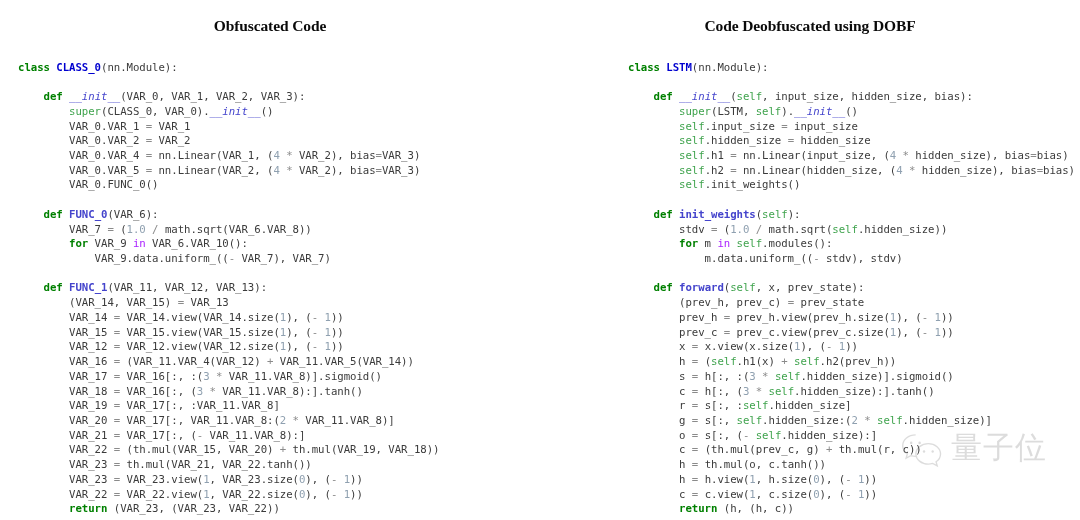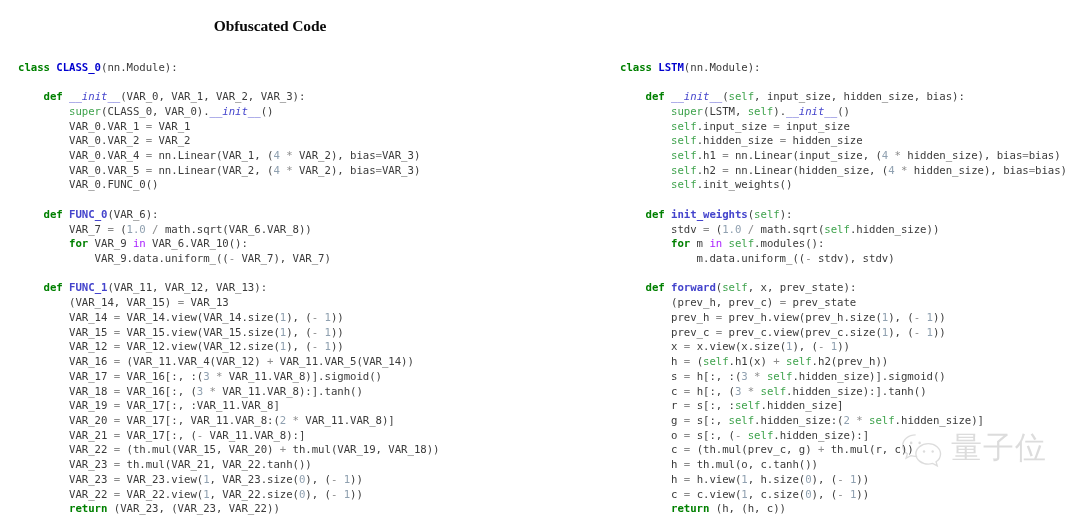--- a/index.html
+++ b/index.html
@@ -49,21 +49,21 @@
     position: absolute;
     top: 50px;
     font-family: "DejaVu Sans Mono", "Liberation Mono", monospace;
     font-size: 10.7px;
     line-height: 14.72px;
     color: #3b3b3b;
     white-space: pre;
     letter-spacing: -0.05px;
   }
   .column.left  .code { left: 18px; }
-  .column.right .code { left: 80px; }
+  .column.right .code { left: 88px; }
 
   .code .ln { display: block; height: 14.72px; }
   .code .ln.blank { color: transparent; }
 
   
   .k   { color: #008000; font-weight: bold; }   
   .kin { color: #aa22ff; font-weight: normal; }   
   .nc  { color: #0000cf; font-weight: bold; }   
   .nf  { color: #4444cc; font-weight: bold; }                      
   .dun { color: #4444cc; font-style: italic; }                      
@@ -103,20 +103,21 @@
 <body>
 
 <div class="page">
 
   <div class="column left">
     <div class="panel-title">Obfuscated Code</div>
     <pre class="code"><span class="ln"><span class="k">class </span><span class="nc">CLASS_0</span><span class="pl">(nn.Module):</span></span><span class="ln blank">&nbsp;</span><span class="ln"><span class="pl">    </span><span class="k">def </span><span class="dun">__init__</span><span class="pl">(VAR_0, VAR_1, VAR_2, VAR_3):</span></span><span class="ln"><span class="pl">        </span><span class="bi">super</span><span class="pl">(CLASS_0, VAR_0).</span><span class="dun">__init__</span><span class="pl">()</span></span><span class="ln"><span class="pl">        VAR_0.VAR_1 </span><span class="op">=</span><span class="pl"> VAR_1</span></span><span class="ln"><span class="pl">        VAR_0.VAR_2 </span><span class="op">=</span><span class="pl"> VAR_2</span></span><span class="ln"><span class="pl">        VAR_0.VAR_4 </span><span class="op">=</span><span class="pl"> nn.Linear(VAR_1, (</span><span class="num">4</span><span class="pl"> </span><span class="op">*</span><span class="pl"> VAR_2), bias</span><span class="op">=</span><span class="pl">VAR_3)</span></span><span class="ln"><span class="pl">        VAR_0.VAR_5 </span><span class="op">=</span><span class="pl"> nn.Linear(VAR_2, (</span><span class="num">4</span><span class="pl"> </span><span class="op">*</span><span class="pl"> VAR_2), bias</span><span class="op">=</span><span class="pl">VAR_3)</span></span><span class="ln"><span class="pl">        VAR_0.FUNC_0()</span></span><span class="ln blank">&nbsp;</span><span class="ln"><span class="pl">    </span><span class="k">def </span><span class="nf">FUNC_0</span><span class="pl">(VAR_6):</span></span><span class="ln"><span class="pl">        VAR_7 </span><span class="op">=</span><span class="pl"> (</span><span class="num">1.0</span><span class="pl"> </span><span class="op">/</span><span class="pl"> math.sqrt(VAR_6.VAR_8))</span></span><span class="ln"><span class="pl">        </span><span class="k">for</span><span class="pl"> VAR_9 </span><span class="kin">in</span><span class="pl"> VAR_6.VAR_10():</span></span><span class="ln"><span class="pl">            VAR_9.data.uniform_((</span><span class="op">-</span><span class="pl"> VAR_7), VAR_7)</span></span><span class="ln blank">&nbsp;</span><span class="ln"><span class="pl">    </span><span class="k">def </span><span class="nf">FUNC_1</span><span class="pl">(VAR_11, VAR_12, VAR_13):</span></span><span class="ln"><span class="pl">        (VAR_14, VAR_15) </span><span class="op">=</span><span class="pl"> VAR_13</span></span><span class="ln"><span class="pl">        VAR_14 </span><span class="op">=</span><span class="pl"> VAR_14.view(VAR_14.size(</span><span class="num">1</span><span class="pl">), (</span><span class="op">-</span><span class="pl"> </span><span class="num">1</span><span class="pl">))</span></span><span class="ln"><span class="pl">        VAR_15 </span><span class="op">=</span><span class="pl"> VAR_15.view(VAR_15.size(</span><span class="num">1</span><span class="pl">), (</span><span class="op">-</span><span class="pl"> </span><span class="num">1</span><span class="pl">))</span></span><span class="ln"><span class="pl">        VAR_12 </span><span class="op">=</span><span class="pl"> VAR_12.view(VAR_12.size(</span><span class="num">1</span><span class="pl">), (</span><span class="op">-</span><span class="pl"> </span><span class="num">1</span><span class="pl">))</span></span><span class="ln"><span class="pl">        VAR_16 </span><span class="op">=</span><span class="pl"> (VAR_11.VAR_4(VAR_12) </span><span class="op">+</span><span class="pl"> VAR_11.VAR_5(VAR_14))</span></span><span class="ln"><span class="pl">        VAR_17 </span><span class="op">=</span><span class="pl"> VAR_16[:, :(</span><span class="num">3</span><span class="pl"> </span><span class="op">*</span><span class="pl"> VAR_11.VAR_8)].sigmoid()</span></span><span class="ln"><span class="pl">        VAR_18 </span><span class="op">=</span><span class="pl"> VAR_16[:, (</span><span class="num">3</span><span class="pl"> </span><span class="op">*</span><span class="pl"> VAR_11.VAR_8):].tanh()</span></span><span class="ln"><span class="pl">        VAR_19 </span><span class="op">=</span><span class="pl"> VAR_17[:, :VAR_11.VAR_8]</span></span><span class="ln"><span class="pl">        VAR_20 </span><span class="op">=</span><span class="pl"> VAR_17[:, VAR_11.VAR_8:(</span><span class="num">2</span><span class="pl"> </span><span class="op">*</span><span class="pl"> VAR_11.VAR_8)]</span></span><span class="ln"><span class="pl">        VAR_21 </span><span class="op">=</span><span class="pl"> VAR_17[:, (</span><span class="op">-</span><span class="pl"> VAR_11.VAR_8):]</span></span><span class="ln"><span class="pl">        VAR_22 </span><span class="op">=</span><span class="pl"> (th.mul(VAR_15, VAR_20) </span><span class="op">+</span><span class="pl"> th.mul(VAR_19, VAR_18))</span></span><span class="ln"><span class="pl">        VAR_23 </span><span class="op">=</span><span class="pl"> th.mul(VAR_21, VAR_22.tanh())</span></span><span class="ln"><span class="pl">        VAR_23 </span><span class="op">=</span><span class="pl"> VAR_23.view(</span><span class="num">1</span><span class="pl">, VAR_23.size(</span><span class="num">0</span><span class="pl">), (</span><span class="op">-</span><span class="pl"> </span><span class="num">1</span><span class="pl">))</span></span><span class="ln"><span class="pl">        VAR_22 </span><span class="op">=</span><span class="pl"> VAR_22.view(</span><span class="num">1</span><span class="pl">, VAR_22.size(</span><span class="num">0</span><span class="pl">), (</span><span class="op">-</span><span class="pl"> </span><span class="num">1</span><span class="pl">))</span></span><span class="ln"><span class="pl">        </span><span class="k">return</span><span class="pl"> (VAR_23, (VAR_23, VAR_22))</span></span></pre>
   </div>
 
   <div class="column right">
+    <div class="panel-title">Code Deobfuscated using DOBF</div>
     <pre class="code"><span class="ln"><span class="k">class </span><span class="nc">LSTM</span><span class="pl">(nn.Module):</span></span><span class="ln blank">&nbsp;</span><span class="ln"><span class="pl">    </span><span class="k">def </span><span class="dun">__init__</span><span class="pl">(</span><span class="slf">self</span><span class="pl">, input_size, hidden_size, bias):</span></span><span class="ln"><span class="pl">        </span><span class="bi">super</span><span class="pl">(LSTM, </span><span class="slf">self</span><span class="pl">).</span><span class="dun">__init__</span><span class="pl">()</span></span><span class="ln"><span class="pl">        </span><span class="slf">self</span><span class="pl">.input_size </span><span class="op">=</span><span class="pl"> input_size</span></span><span class="ln"><span class="pl">        </span><span class="slf">self</span><span class="pl">.hidden_size </span><span class="op">=</span><span class="pl"> hidden_size</span></span><span class="ln"><span class="pl">        </span><span class="slf">self</span><span class="pl">.h1 </span><span class="op">=</span><span class="pl"> nn.Linear(input_size, (</span><span class="num">4</span><span class="pl"> </span><span class="op">*</span><span class="pl"> hidden_size), bias</span><span class="op">=</span><span class="pl">bias)</span></span><span class="ln"><span class="pl">        </span><span class="slf">self</span><span class="pl">.h2 </span><span class="op">=</span><span class="pl"> nn.Linear(hidden_size, (</span><span class="num">4</span><span class="pl"> </span><span class="op">*</span><span class="pl"> hidden_size), bias</span><span class="op">=</span><span class="pl">bias)</span></span><span class="ln"><span class="pl">        </span><span class="slf">self</span><span class="pl">.init_weights()</span></span><span class="ln blank">&nbsp;</span><span class="ln"><span class="pl">    </span><span class="k">def </span><span class="nf">init_weights</span><span class="pl">(</span><span class="slf">self</span><span class="pl">):</span></span><span class="ln"><span class="pl">        stdv </span><span class="op">=</span><span class="pl"> (</span><span class="num">1.0</span><span class="pl"> </span><span class="op">/</span><span class="pl"> math.sqrt(</span><span class="slf">self</span><span class="pl">.hidden_size))</span></span><span class="ln"><span class="pl">        </span><span class="k">for</span><span class="pl"> m </span><span class="kin">in</span><span class="pl"> </span><span class="slf">self</span><span class="pl">.modules():</span></span><span class="ln"><span class="pl">            m.data.uniform_((</span><span class="op">-</span><span class="pl"> stdv), stdv)</span></span><span class="ln blank">&nbsp;</span><span class="ln"><span class="pl">    </span><span class="k">def </span><span class="nf">forward</span><span class="pl">(</span><span class="slf">self</span><span class="pl">, x, prev_state):</span></span><span class="ln"><span class="pl">        (prev_h, prev_c) </span><span class="op">=</span><span class="pl"> prev_state</span></span><span class="ln"><span class="pl">        prev_h </span><span class="op">=</span><span class="pl"> prev_h.view(prev_h.size(</span><span class="num">1</span><span class="pl">), (</span><span class="op">-</span><span class="pl"> </span><span class="num">1</span><span class="pl">))</span></span><span class="ln"><span class="pl">        prev_c </span><span class="op">=</span><span class="pl"> prev_c.view(prev_c.size(</span><span class="num">1</span><span class="pl">), (</span><span class="op">-</span><span class="pl"> </span><span class="num">1</span><span class="pl">))</span></span><span class="ln"><span class="pl">        x </span><span class="op">=</span><span class="pl"> x.view(x.size(</span><span class="num">1</span><span class="pl">), (</span><span class="op">-</span><span class="pl"> </span><span class="num">1</span><span class="pl">))</span></span><span class="ln"><span class="pl">        h </span><span class="op">=</span><span class="pl"> (</span><span class="slf">self</span><span class="pl">.h1(x) </span><span class="op">+</span><span class="pl"> </span><span class="slf">self</span><span class="pl">.h2(prev_h))</span></span><span class="ln"><span class="pl">        s </span><span class="op">=</span><span class="pl"> h[:, :(</span><span class="num">3</span><span class="pl"> </span><span class="op">*</span><span class="pl"> </span><span class="slf">self</span><span class="pl">.hidden_size)].sigmoid()</span></span><span class="ln"><span class="pl">        c </span><span class="op">=</span><span class="pl"> h[:, (</span><span class="num">3</span><span class="pl"> </span><span class="op">*</span><span class="pl"> </span><span class="slf">self</span><span class="pl">.hidden_size):].tanh()</span></span><span class="ln"><span class="pl">        r </span><span class="op">=</span><span class="pl"> s[:, :</span><span class="slf">self</span><span class="pl">.hidden_size]</span></span><span class="ln"><span class="pl">        g </span><span class="op">=</span><span class="pl"> s[:, </span><span class="slf">self</span><span class="pl">.hidden_size:(</span><span class="num">2</span><span class="pl"> </span><span class="op">*</span><span class="pl"> </span><span class="slf">self</span><span class="pl">.hidden_size)]</span></span><span class="ln"><span class="pl">        o </span><span class="op">=</span><span class="pl"> s[:, (</span><span class="op">-</span><span class="pl"> </span><span class="slf">self</span><span class="pl">.hidden_size):]</span></span><span class="ln"><span class="pl">        c </span><span class="op">=</span><span class="pl"> (th.mul(prev_c, g) </span><span class="op">+</span><span class="pl"> th.mul(r, c))</span></span><span class="ln"><span class="pl">        h </span><span class="op">=</span><span class="pl"> th.mul(o, c.tanh())</span></span><span class="ln"><span class="pl">        h </span><span class="op">=</span><span class="pl"> h.view(</span><span class="num">1</span><span class="pl">, h.size(</span><span class="num">0</span><span class="pl">), (</span><span class="op">-</span><span class="pl"> </span><span class="num">1</span><span class="pl">))</span></span><span class="ln"><span class="pl">        c </span><span class="op">=</span><span class="pl"> c.view(</span><span class="num">1</span><span class="pl">, c.size(</span><span class="num">0</span><span class="pl">), (</span><span class="op">-</span><span class="pl"> </span><span class="num">1</span><span class="pl">))</span></span><span class="ln"><span class="pl">        </span><span class="k">return</span><span class="pl"> (h, (h, c))</span></span></pre>
   </div>
 
   <div class="watermark">
     <span class="wechat-mark">
       <svg viewBox="0 0 52 42" width="44" height="36" aria-hidden="true">
         <g fill="none" stroke="#8e8e8e" stroke-width="1.6">
           <path d="M18.5 3.2C10 3.2 3.2 8.9 3.2 15.9c0 3.9 2.1 7.4 5.5 9.7l-1.5 5.0 5.6-2.9c1.8.5 3.7.8 5.7.8.6 0 1.2 0 1.8-.1"></path>
           <path d="M33.5 13.5c-8.1 0-14.7 5.4-14.7 12.1 0 6.7 6.6 12.1 14.7 12.1 1.8 0 3.5-.3 5.1-.8l5.4 2.8-1.4-4.8c3.3-2.2 5.3-5.5 5.3-9.3 0-6.7-6.3-12.1-14.4-12.1z"></path>
         </g>

